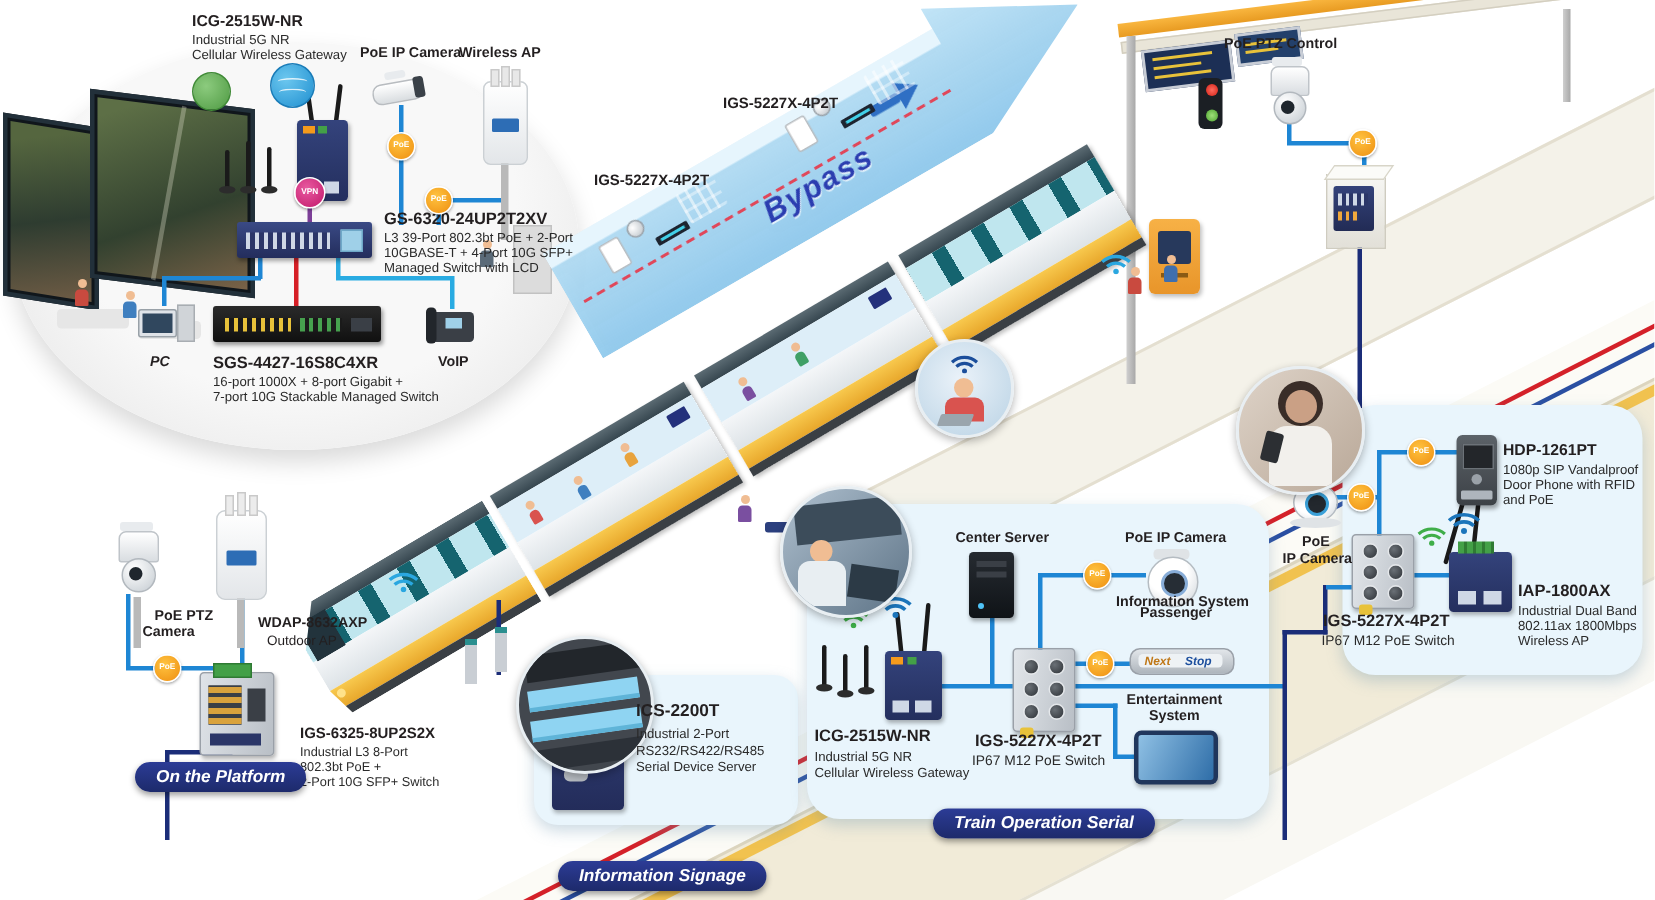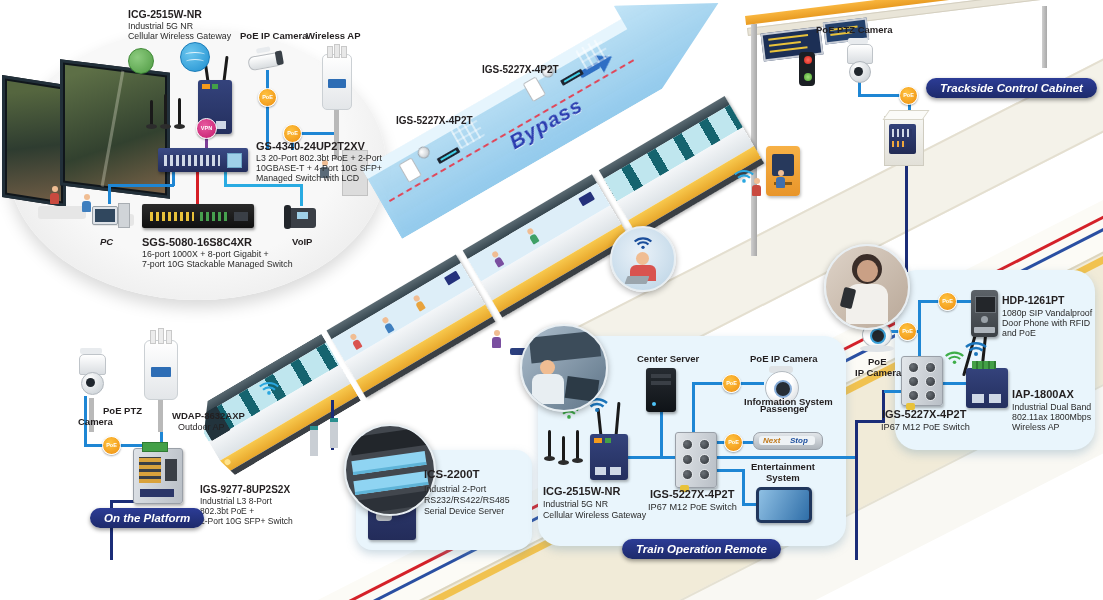--- a/index.html
+++ b/index.html
@@ -153,22 +153,22 @@
   <div class="poe" style="left:258px;top:88px;">PoE</div>
   <div class="line blue" style="left:335px;top:110px;width:2.5px;height:24px;"></div>
   <div class="line blue" style="left:291px;top:132px;width:46px;height:2.5px;"></div>
   <div class="line blue" style="left:291px;top:132px;width:2.5px;height:18px;"></div>
   <div class="poe" style="left:283px;top:124px;">PoE</div>
 
   <div class="abs" style="left:158px;top:148px;width:90px;height:24px;background:linear-gradient(#3a4a85,#232d5c);border-radius:2px;z-index:20;box-shadow:1px 2px 3px rgba(0,0,0,.35);">
     <div style="position:absolute;left:6px;top:7px;width:56px;height:11px;background:repeating-linear-gradient(90deg,#cfd8e6 0 3px,#2b3668 3px 6px);"></div>
     <div style="position:absolute;right:6px;top:5px;width:13px;height:13px;background:#9fd0e8;border:1px solid #6fa8c8;"></div>
   </div>
-  <div class="model" style="left:256px;top:140px;">GS-4340-24UP2T2XV</div>
-  <div class="desc" style="left:256px;top:153px;">L3 20-Port 802.3bt PoE + 2-Port</div>
+  <div class="model" style="left:256px;top:140px;">GS-6320-24UP2T2XV</div>
+  <div class="desc" style="left:256px;top:153px;">L3 39-Port 802.3bt PoE + 2-Port</div>
   <div class="desc" style="left:256px;top:163px;">10GBASE-T + 4-Port 10G SFP+</div>
   <div class="desc" style="left:256px;top:173px;">Managed Switch with LCD</div>
 
   <div class="line redl" style="left:196px;top:172px;width:2.5px;height:32px;"></div>
   <div class="line blue" style="left:172px;top:172px;width:2.5px;height:14px;"></div>
   <div class="line blue" style="left:108px;top:184px;width:66px;height:2.5px;"></div>
   <div class="line blue" style="left:108px;top:184px;width:2.5px;height:20px;"></div>
   <div class="line cyan" style="left:224px;top:172px;width:2.5px;height:14px;"></div>
   <div class="line cyan" style="left:224px;top:184px;width:78px;height:2.5px;"></div>
   <div class="line cyan" style="left:300px;top:184px;width:2.5px;height:22px;"></div>
@@ -177,21 +177,21 @@
     <div style="position:absolute;inset:2px;background:#30475e;"></div>
   </div>
   <div class="abs" style="left:118px;top:203px;width:10px;height:23px;background:#d0d4d8;border:1px solid #a8adb2;z-index:20;"></div>
   <div class="lbl" style="left:100px;top:237px;font-weight:bold;font-style:italic;">PC</div>
 
   <div class="abs" style="left:142px;top:204px;width:112px;height:24px;background:linear-gradient(#2a2a2a,#101010);border-radius:2px;z-index:20;box-shadow:1px 2px 3px rgba(0,0,0,.4);">
     <div style="position:absolute;left:8px;top:8px;width:44px;height:9px;background:repeating-linear-gradient(90deg,#e8c23a 0 3px,#1a1a1a 3px 6px);"></div>
     <div style="position:absolute;left:58px;top:8px;width:28px;height:9px;background:repeating-linear-gradient(90deg,#46a04e 0 3px,#1a1a1a 3px 6px);"></div>
     <div style="position:absolute;right:6px;top:8px;width:14px;height:9px;background:#3a3f46;"></div>
   </div>
-  <div class="model" style="left:142px;top:236px;">SGS-5080-16S8C4XR</div>
+  <div class="model" style="left:142px;top:236px;">SGS-4427-16S8C4XR</div>
   <div class="desc" style="left:142px;top:249px;">16-port 1000X + 8-port Gigabit +</div>
   <div class="desc" style="left:142px;top:259px;">7-port 10G Stackable Managed Switch</div>
 
   <div class="abs" style="left:288px;top:208px;width:28px;height:20px;background:#3a3f46;border-radius:3px;z-index:20;">
     <div style="position:absolute;left:-4px;top:-3px;width:7px;height:24px;background:#22262b;border-radius:3px;"></div>
     <div style="position:absolute;left:9px;top:4px;width:11px;height:7px;background:#9fd0e8;"></div>
   </div>
   <div class="lbl" style="left:292px;top:237px;">VoIP</div>
 
 
@@ -205,41 +205,40 @@
     <div style="position:absolute;left:5px;top:16px;width:38px;height:2px;background:#e8c23a;"></div>
   </div>
   <div class="abs" style="left:824px;top:20px;width:40px;height:18px;background:#23406b;border:2px solid #c8cdd6;transform:rotate(-7deg);z-index:3;">
     <div style="position:absolute;left:4px;top:5px;width:28px;height:2px;background:#e8c23a;"></div>
     <div style="position:absolute;left:4px;top:10px;width:22px;height:2px;background:#e8c23a;"></div>
   </div>
   <div class="abs" style="left:799px;top:52px;width:16px;height:34px;background:#1b1f24;border-radius:4px;z-index:21;">
     <div class="dot" style="left:4.5px;top:4px;width:8px;height:8px;background:radial-gradient(#ff6b5e,#d42015);"></div>
     <div class="dot" style="left:4.5px;top:21px;width:8px;height:8px;background:radial-gradient(#9fe07a,#4da32f);"></div>
   </div>
-  <div class="lbl" style="left:816px;top:25px;">PoE PTZ Camera</div>
+  <div class="lbl" style="left:816px;top:25px;">PoE PTZ Control</div>
   <div class="abs" style="left:846px;top:38px;width:26px;height:44px;z-index:21;">
     <div style="position:absolute;left:2px;top:0;width:20px;height:6px;background:#e8ebee;border-radius:2px;"></div>
     <div style="position:absolute;left:1px;top:6px;width:24px;height:18px;background:linear-gradient(#ffffff,#d9dde1);border-radius:5px 5px 2px 2px;border:1px solid #bfc4c9;"></div>
     <div style="position:absolute;left:3px;top:23px;width:20px;height:20px;border-radius:50%;background:radial-gradient(circle at 35% 30%,#ffffff,#c4cbd1);border:1px solid #b2b8be;"></div>
     <div style="position:absolute;left:8px;top:29px;width:9px;height:9px;border-radius:50%;background:#1f262d;"></div>
   </div>
   <div class="line blue" style="left:858px;top:82px;width:2.5px;height:14px;"></div>
   <div class="line blue" style="left:858px;top:94px;width:52px;height:2.5px;"></div>
   <div class="line blue" style="left:908px;top:94px;width:2.5px;height:28px;"></div>
   <div class="poe" style="left:899px;top:86px;">PoE</div>
   <div class="abs" style="left:884px;top:110px;width:38px;height:54px;z-index:20;">
     <div style="position:absolute;left:0;top:6px;width:38px;height:48px;background:linear-gradient(#f6f6f3,#e2e0d8);border:1px solid #cfccc0;"></div>
     <div style="position:absolute;left:2px;top:0;width:38px;height:8px;background:#fbfbf8;border:1px solid #d8d5c8;transform:skewX(-35deg);"></div>
     <div style="position:absolute;left:5px;top:14px;width:27px;height:30px;background:linear-gradient(#33427a,#222b55);border-radius:2px;">
       <div style="position:absolute;left:3px;top:5px;width:20px;height:8px;background:repeating-linear-gradient(90deg,#cfd8e6 0 2.5px,#2b3668 2.5px 5px);"></div>
       <div style="position:absolute;left:3px;top:17px;width:14px;height:6px;background:repeating-linear-gradient(90deg,#f0a83c 0 2.5px,#2b3668 2.5px 5px);"></div>
     </div>
   </div>
   <div class="line navy" style="left:905px;top:164px;width:3px;height:108px;"></div>
-  <div class="badge" style="left:926px;top:78px;">Trackside Control Cabinet</div>
 
   <div class="train-iso">
     <div class="car" style="left:0;width:152px;clip-path:polygon(20px 0,100% 0,100% 100%,6px 100%,0 74%,0 34%);">
       <div class="roof"></div>
         <div class="glass"></div>
         <div class="bodyband"></div>
         <div class="skirt"></div>
         <div class="frame"></div>
       <div style="position:absolute;left:3px;top:9px;width:22px;height:28px;background:#22333c;clip-path:polygon(35% 0,100% 0,100% 100%,0 100%,0 30%);"></div>
       <div class="dot" style="left:3px;top:60px;width:6px;height:6px;background:#ffe28a;"></div>
@@ -364,21 +363,21 @@
   </div>
 
   <div class="abs" style="left:78px;top:348px;width:28px;height:52px;z-index:21;">
     <div style="position:absolute;left:2px;top:0;width:22px;height:6px;background:#e8ebee;border-radius:2px;"></div>
     <div style="position:absolute;left:1px;top:6px;width:25px;height:19px;background:linear-gradient(#ffffff,#d9dde1);border-radius:5px 5px 2px 2px;border:1px solid #bfc4c9;"></div>
     <div style="position:absolute;left:3px;top:24px;width:21px;height:21px;border-radius:50%;background:radial-gradient(circle at 35% 30%,#ffffff,#c4cbd1);border:1px solid #b2b8be;"></div>
     <div style="position:absolute;left:8px;top:30px;width:9px;height:9px;border-radius:50%;background:#1f262d;"></div>
   </div>
   <div class="abs" style="left:89px;top:398px;width:5px;height:34px;background:#b9b9b9;z-index:19;"></div>
   <div class="lbl" style="left:92px;top:406px;padding-left:11px;">PoE PTZ</div>
-  <div class="lbl" style="left:78px;top:417px;">Camera</div>
+  <div class="lbl" style="left:95px;top:417px;">Camera</div>
 
   <div class="abs" style="left:144px;top:340px;width:32px;height:58px;background:linear-gradient(#ffffff,#e3e6e9);border:1px solid #cbd0d4;border-radius:6px;z-index:21;">
     <div style="position:absolute;left:5px;top:-11px;width:4px;height:12px;background:#ececec;border:1px solid #c9c9c9;"></div>
     <div style="position:absolute;left:13px;top:-13px;width:4px;height:14px;background:#ececec;border:1px solid #c9c9c9;"></div>
     <div style="position:absolute;left:21px;top:-11px;width:4px;height:12px;background:#ececec;border:1px solid #c9c9c9;"></div>
     <div style="position:absolute;left:6px;top:26px;width:20px;height:10px;background:#2d6db5;border-radius:1px;"></div>
   </div>
   <div class="abs" style="left:158px;top:398px;width:5px;height:34px;background:#b9b9b9;z-index:19;"></div>
   <div class="lbl" style="left:172px;top:411px;">WDAP-8632AXP</div>
   <div class="lbl" style="left:178px;top:422px;font-weight:normal;font-size:9px;">Outdoor AP</div>
@@ -387,21 +386,21 @@
   <div class="line blue" style="left:84px;top: 444px;width:78px;height:2.5px;"></div>
   <div class="line blue" style="left:160px;top:398px;width:2.5px;height:50px;"></div>
   <div class="poe" style="left:102px;top:436px;">PoE</div>
 
   <div class="abs" style="left:133px;top:448px;width:48px;height:54px;background:linear-gradient(100deg,#dfe3e8,#b9bfc6);border:1px solid #9aa0a8;border-radius:3px;z-index:21;box-shadow:1px 2px 3px rgba(0,0,0,.3);">
     <div style="position:absolute;left:8px;top:-7px;width:24px;height:8px;background:#43a047;border:1px solid #2f7a33;"></div>
     <div style="position:absolute;left:5px;top:8px;width:22px;height:26px;background:repeating-linear-gradient(0deg,#d9a23c 0 4px,#3a3f46 4px 7px),#3a3f46;"></div>
     <div style="position:absolute;left:31px;top:10px;width:12px;height:22px;background:#3a3f46;"></div>
     <div style="position:absolute;left:6px;top:40px;width:34px;height:8px;background:#2b3668;"></div>
   </div>
-  <div class="model" style="left:200px;top:484px;font-size:10px;">IGS-9277-8UP2S2X</div>
+  <div class="model" style="left:200px;top:484px;font-size:10px;">IGS-6325-8UP2S2X</div>
   <div class="desc" style="left:200px;top:496px;font-size:8.5px;">Industrial L3 8-Port</div>
   <div class="desc" style="left:200px;top:506px;font-size:8.5px;">802.3bt PoE +</div>
   <div class="desc" style="left:200px;top:516px;font-size:8.5px;">2-Port 10G SFP+ Switch</div>
   <div class="line navy" style="left:110px;top:500px;width:45px;height:3px;"></div>
   <div class="line navy" style="left:110px;top:500px;width:3px;height:60px;"></div>
   <div class="badge" style="left:90px;top:508px;">On the Platform</div>
 
   <div class="line navy" style="left:331px;top:400px;width:3px;height:50px;"></div>
   <div class="inset" style="left:344px;top:424px;width:88px;height:88px;background:#42474e;">
     <div style="position:absolute;left:4px;top:6px;width:80px;height:18px;background:#22262b;transform:rotate(-8deg);"></div>
@@ -414,20 +413,21 @@
     <div style="position:absolute;left:4px;top:-8px;width:38px;height:9px;background:repeating-linear-gradient(90deg,#43a047 0 4px,#2f7a33 4px 6px);"></div>
     <div style="position:absolute;left:6px;top:12px;width:11px;height:10px;background:#e8e4d8;"></div>
     <div style="position:absolute;left:22px;top:12px;width:11px;height:10px;background:#e8e4d8;"></div>
     <div style="position:absolute;left:8px;top:34px;width:16px;height:9px;background:#b9bec4;border-radius:4px;"></div>
     <div style="position:absolute;left:8px;top:50px;width:16px;height:9px;background:#b9bec4;border-radius:4px;"></div>
   </div>
   <div class="model" style="left:424px;top:468px;font-size:11.5px;">ICS-2200T</div>
   <div class="desc" style="left:424px;top:484px;">Industrial 2-Port</div>
   <div class="desc" style="left:424px;top:495px;">RS232/RS422/RS485</div>
   <div class="desc" style="left:424px;top:506px;">Serial Device Server</div>
+  <div class="badge" style="left:372px;top:574px;">Information Signage</div>
 
   <div class="panel" style="left:538px;top:336px;width:308px;height:210px;"></div>
   <div class="inset" style="left:520px;top:324px;width:84px;height:84px;background:linear-gradient(135deg,#aebfce,#5d7386);">
     <div style="position:absolute;left:8px;top:8px;width:70px;height:26px;background:#3c4c5a;transform:rotate(-6deg);"></div>
     <div style="position:absolute;left:18px;top:34px;width:15px;height:15px;border-radius:50%;background:#f0bd93;"></div>
     <div style="position:absolute;left:10px;top:48px;width:32px;height:30px;border-radius:8px 8px 0 0;background:#e8eef2;"></div>
     <div style="position:absolute;left:44px;top:52px;width:32px;height:22px;background:#2c3a46;transform:rotate(8deg);"></div>
   </div>
 
   <div class="lbl" style="left:637px;top:354px;">Center Server</div>
@@ -506,21 +506,21 @@
   <div class="line blue" style="left:660px;top:410px;width:2.5px;height:47px;"></div>
   <div class="line blue" style="left:692px;top:382px;width:2.5px;height:52px;"></div>
   <div class="line blue" style="left:692px;top:382px;width:72px;height:2.5px;"></div>
   <div class="poe" style="left:722px;top:374px;">PoE</div>
   <div class="line blue" style="left:713px;top:441px;width:42px;height:2.5px;"></div>
   <div class="poe" style="left:724px;top:433px;">PoE</div>
   <div class="line blue" style="left:713px;top:469px;width:32px;height:2.5px;"></div>
   <div class="line blue" style="left:742px;top:469px;width:2.5px;height:36px;"></div>
   <div class="line blue" style="left:742px;top:503px;width:16px;height:2.5px;"></div>
   <div class="line blue" style="left:713px;top:456px;width:144px;height:2.5px;"></div>
-  <div class="badge" style="left:622px;top:539px;">Train Operation Remote</div>
+  <div class="badge" style="left:622px;top:539px;">Train Operation Serial</div>
 
   <div class="line navy" style="left:855px;top:420px;width:3px;height:140px;"></div>
   <div class="line navy" style="left:855px;top:420px;width:30px;height:3px;"></div>
   <div class="line navy" style="left:882px;top:390px;width:3px;height:33px;"></div>
   <div class="line blue" style="left:884px;top:390px;width:18px;height:2.5px;"></div>
 
   <div class="panel" style="left:895px;top:270px;width:200px;height:180px;"></div>
   <div class="inset" style="left:824px;top:244px;width:82px;height:82px;background:linear-gradient(135deg,#ded3c8,#b9a898);">
     <div style="position:absolute;left:26px;top:8px;width:30px;height:30px;border-radius:50%;background:#3a2d28;"></div>
     <div style="position:absolute;left:31px;top:14px;width:21px;height:22px;border-radius:50%;background:#caa085;"></div>

